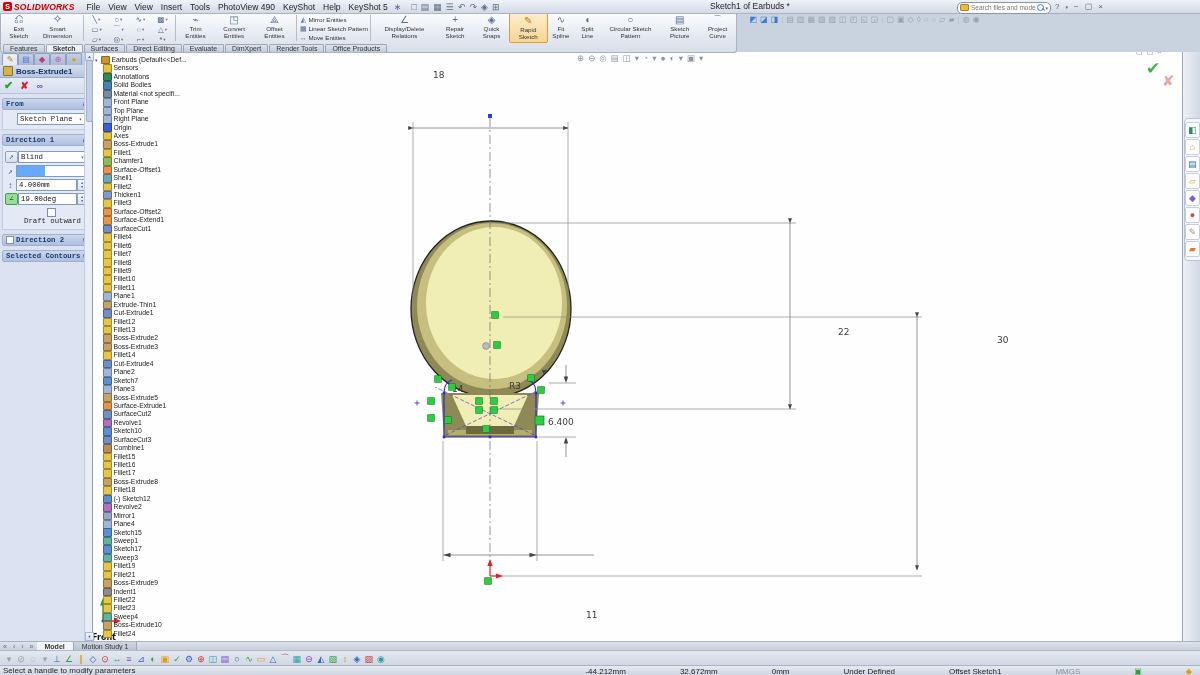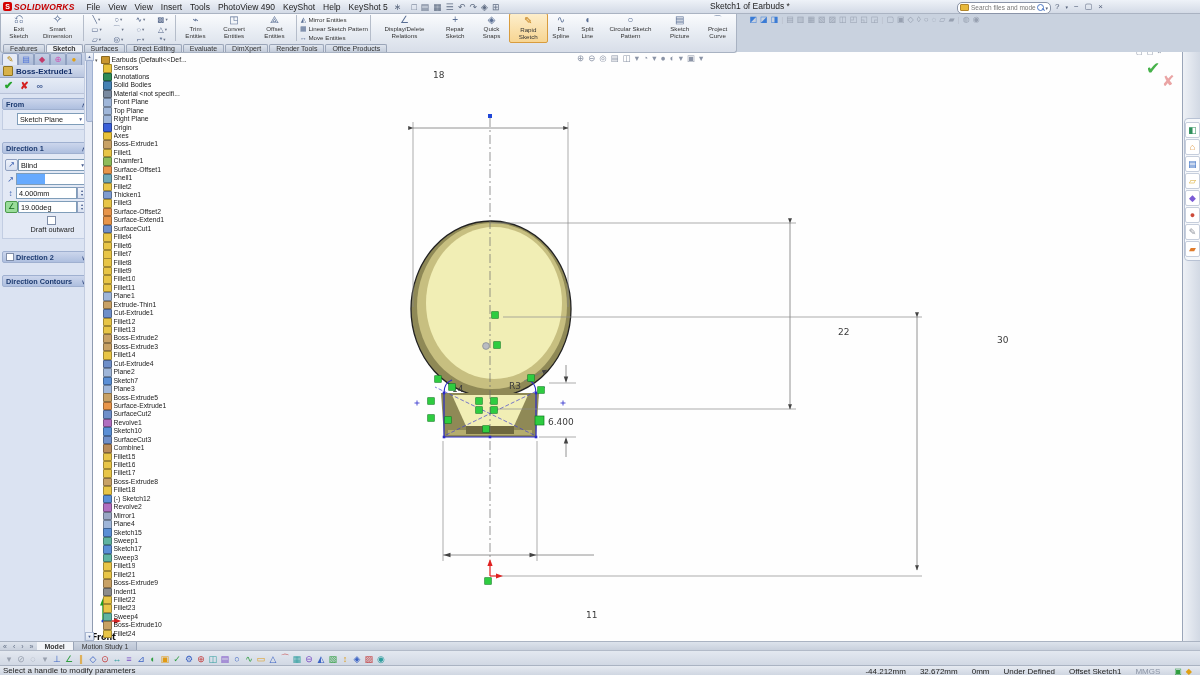--- a/index.html
+++ b/index.html
@@ -67,21 +67,21 @@
   #pmtabs span.active{background:#e6ebf6;}
   #pmhead{height:12px;background:linear-gradient(#d6deee,#b9c6e0);border-bottom:1px solid #9aa8c6;
           display:flex;align-items:center;padding:0 3px;font-weight:bold;font-size:8px;color:#15306a;}
   #pmhead .hicon{width:8px;height:8px;background:#d8b24a;border:1px solid #8f7420;border-radius:1px;margin-right:3px;}
   #pmhead .help{margin-left:auto;color:#3a5494;font-weight:bold;}
   #pmactions{height:15px;display:flex;align-items:center;padding:0 4px;border-bottom:1px solid #b8c2d8;
              background:linear-gradient(#e6ecf6,#d4ddee);}
   #pmactions .ok{color:#27a42d;font-size:11px;font-weight:bold;}
   #pmactions .cancel{color:#d42020;font-size:10px;font-weight:bold;margin-left:7px;}
   #pmactions .eye{color:#4a6398;font-size:9px;margin-left:8px;font-weight:bold;}
-  .pm-group{margin:4px 2px 12px 2px;}
+  .pm-group{margin:4px 2px 4px 2px;font-family:Liberation Mono, monospace;}
   .pm-ghead{height:10px;background:linear-gradient(#ccd6ec,#aebfdf);border:1px solid #9fb0d0;border-radius:2px;
             display:flex;align-items:center;padding:0 3px;font-size:7.3px;font-weight:bold;color:#1c3a70;}
   .pm-ghead .caret{margin-left:auto;font-size:6px;color:#44598c;}
   .pm-ghead .cb{width:6px;height:6px;background:#fff;border:1px solid #7f8da8;margin-right:2px;}
   .pm-gbody{padding:3px 2px 4px 2px;background:#e3e9f5;border:1px solid #c2cde2;border-top:none;}
   .pmrow{display:flex;align-items:center;margin:2px 0;}
   .pmicon{width:11px;text-align:center;font-size:8px;color:#3a5fb0;}
   .pmicon.btn{border:1px solid #8fa0c0;background:linear-gradient(#eef2fa,#d6dff0);border-radius:2px;height:10px;line-height:10px;}
   .pmicon.btn.green{background:#9add9a;border-color:#4c9a4c;color:#14691d;}
   .pmfield{flex:1;height:10px;background:#fff;border:1px solid #7f9db9;font-size:7.3px;
@@ -128,21 +128,21 @@
   #bottomtabs .btab{font-size:7px;line-height:9px;padding:0 8px;background:linear-gradient(#cdd5e2,#b9c2d2);
                     border-right:1px solid #9aa5b8;color:#333;}
   #bottomtabs .btab.active{background:#f2f4f8;font-weight:bold;}
   #bottombar{left:0;top:650px;width:1200px;height:15px;background:linear-gradient(#e3e8f0,#d0d7e3);
              border-top:1px solid #b2bac8;display:flex;align-items:center;z-index:6;padding-left:3px;}
   #bottombar span{font-size:9px;width:12px;text-align:center;}
   #statusbar{left:0;top:665px;width:1200px;height:10px;background:linear-gradient(#e6eaf1,#cdd4e0);
              border-top:1px solid #aab3c2;display:flex;z-index:6;font-size:8px;color:#222;}
   #statusbar .msg{margin-left:3px;}
   #statusright{margin-left:auto;display:flex;align-items:center;}
-  #statusright span{margin-right:14px;}
+  #statusright span{margin-right:14px;margin-left:40px;}
   #statusright .dim{color:#8a93a4;}
   #statusright .sico{margin-right:4px;font-size:8px;}
   
   text{font-family:"DejaVu Sans",sans-serif;}
   .dimtext{fill:#3a3a3a;font-size:9px;}
 </style>
 </head>
 <body>
 
 <div id="app">
@@ -621,21 +621,21 @@
     <div class="pm-group">
       <div class="pm-ghead">
         <span class="cb"></span>
         <span>Direction 2</span>
         <span class="caret">∨</span>
       </div>
     </div>
 
     <div class="pm-group">
       <div class="pm-ghead">
-        <span>Direction Contours</span>
+        <span>Selected Contours</span>
         <span class="caret">∨</span>
       </div>
     </div>
 
     <div id="pmscroll">
       <span class="up">▲</span>
       <span class="thumb"></span>
       <span class="dn">▼</span>
     </div>
   </div>

